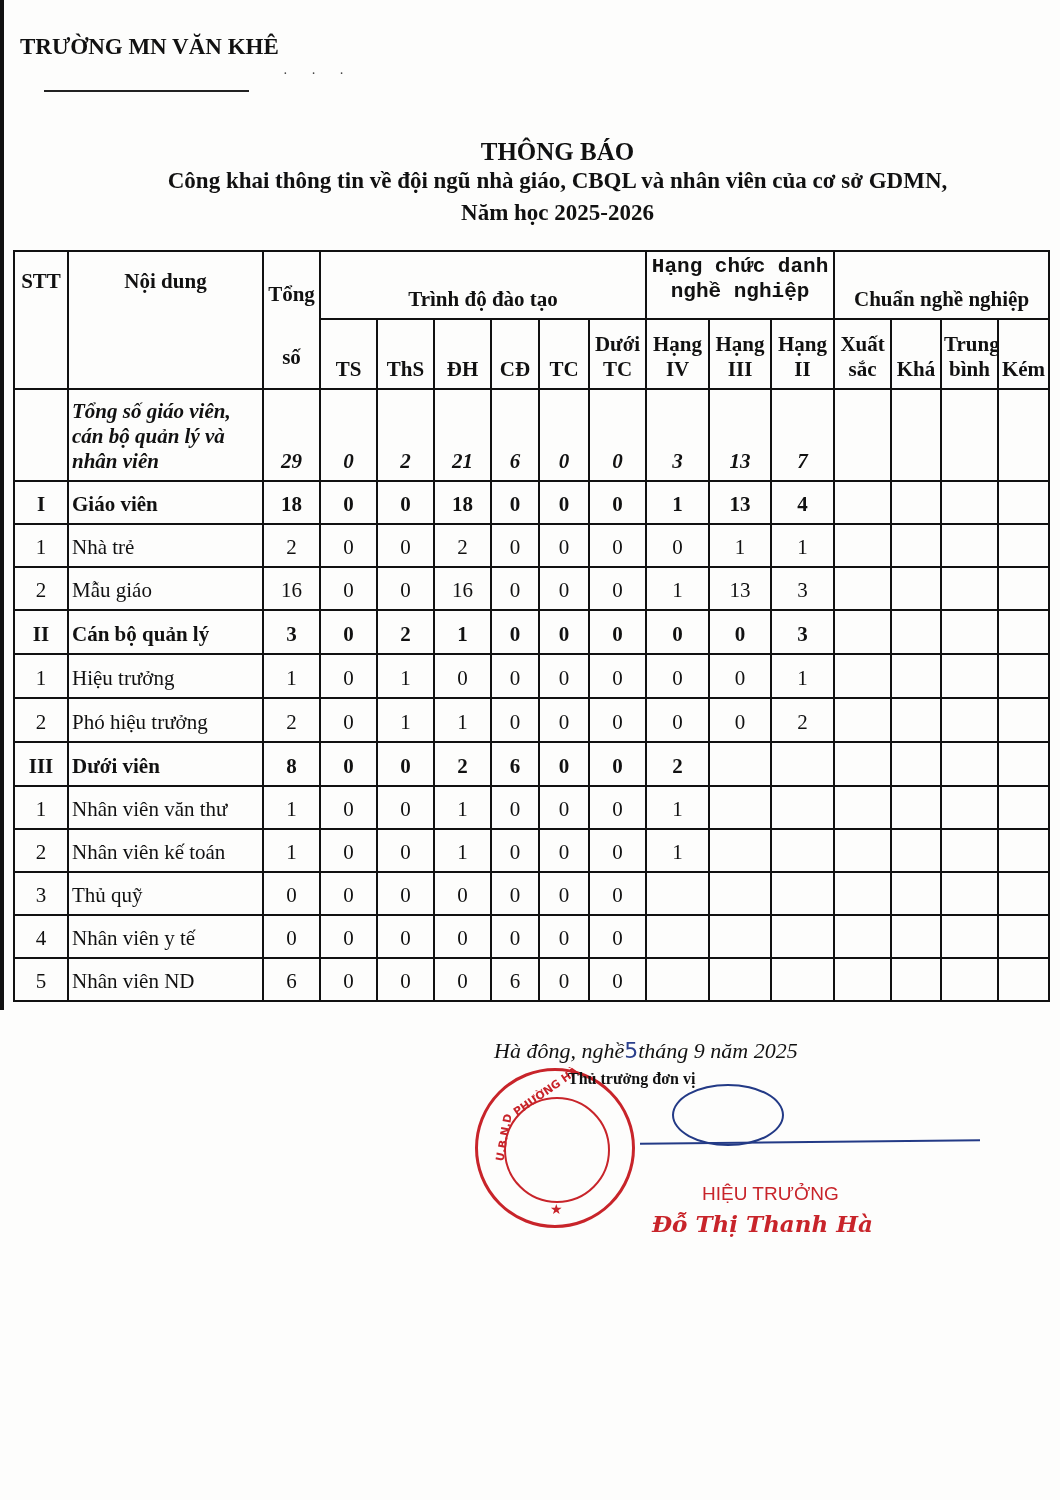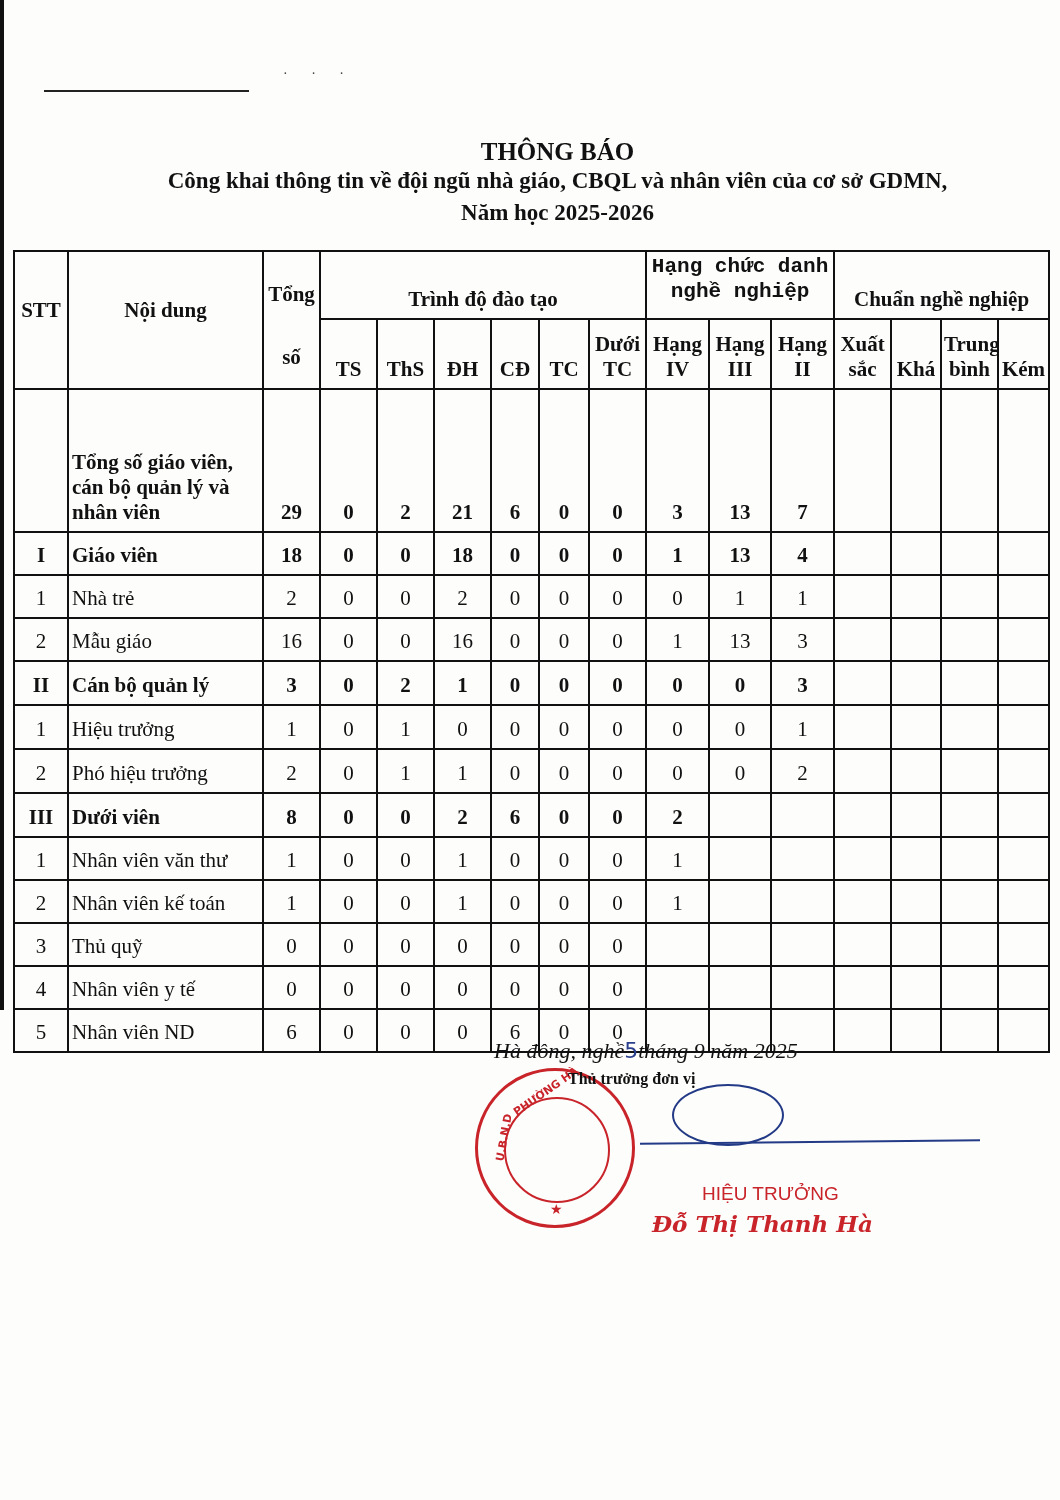--- a/index.html
+++ b/index.html
@@ -22,26 +22,26 @@
   table.staff {
     position: absolute; left: 13px; top: 250px; width: 1035px;
     border-collapse: collapse; table-layout: fixed; font-size: 21px;
   }
   table.staff td, table.staff th {
     border: 2px solid #111; text-align: center; vertical-align: bottom; padding: 0 2px 6px 2px;
     line-height: 25px; overflow: hidden;
   }
   table.staff th { font-weight: bold; }
   table.staff th.mid { vertical-align: middle; padding-bottom: 12px; font-family: Liberation Mono, monospace; }
-  table.staff th.top { vertical-align: top; padding-top: 46px; }
+  table.staff th.top { vertical-align: top; padding-top: 17px; }
   table.staff td.label { text-align: left; padding-left: 3px; }
   tr.bold td { font-weight: bold; }
   tr.r-head1 { height: 68px; }
   tr.r-head2 { height: 70px; }
-  tr.r-total { height: 143px; }
+  tr.r-total { height: 92px; font-style: italic; }
   tr.r-std { height: 43px; }
   tr.r-sm { height: 44px; }
   .num-light { font-weight: normal; margin-left: 38px; }
 
   .date { position: absolute; left: 494px; top: 1038px; font-size: 22px; font-style: italic; }
   .date .hand { color: #2a3f8c; font-family: "DejaVu Sans", sans-serif; font-style: normal; }
   .chief { position: absolute; left: 568px; top: 1070px; font-size: 16px; font-weight: bold; }
   .sig-line { position: absolute; left: 640px; top: 1141px; width: 340px; height: 2px; background: #233a86; transform: rotate(-0.6deg); }
   .sig-loop { position: absolute; left: 672px; top: 1084px; width: 108px; height: 58px; border: 2.5px solid #233a86; border-radius: 50%; }
   .stamp {
@@ -60,20 +60,21 @@
   .stamp .star { position: absolute; left: 72px; top: 130px; font-size: 14px; }
   .principal-title { position: absolute; left: 702px; top: 1183px; font-size: 19px; color: #c8242a; font-family: "Liberation Sans", sans-serif; }
   .principal-name { position: absolute; left: 652px; top: 1210px; font-size: 23px; color: #c8242a; font-style: italic; font-weight: bold; font-family: "DejaVu Serif", serif; }
 </style>
 </head>
 <body>
 
 <div class="left-edge"></div>
 
 <div class="org">
+  <div class="line2">TRƯỜNG MN VĂN KHÊ</div>
 </div>
 <div class="org-underline"></div>
 <div class="org-dots">· · ·</div>
 
 <div class="title t1">THÔNG BÁO</div>
 <div class="title t2">Công khai thông tin về đội ngũ nhà giáo, CBQL và nhân viên của cơ sở GDMN,</div>
 <div class="title t3">Năm học 2025-2026</div>
 
 <table class="staff">
   <colgroup>

